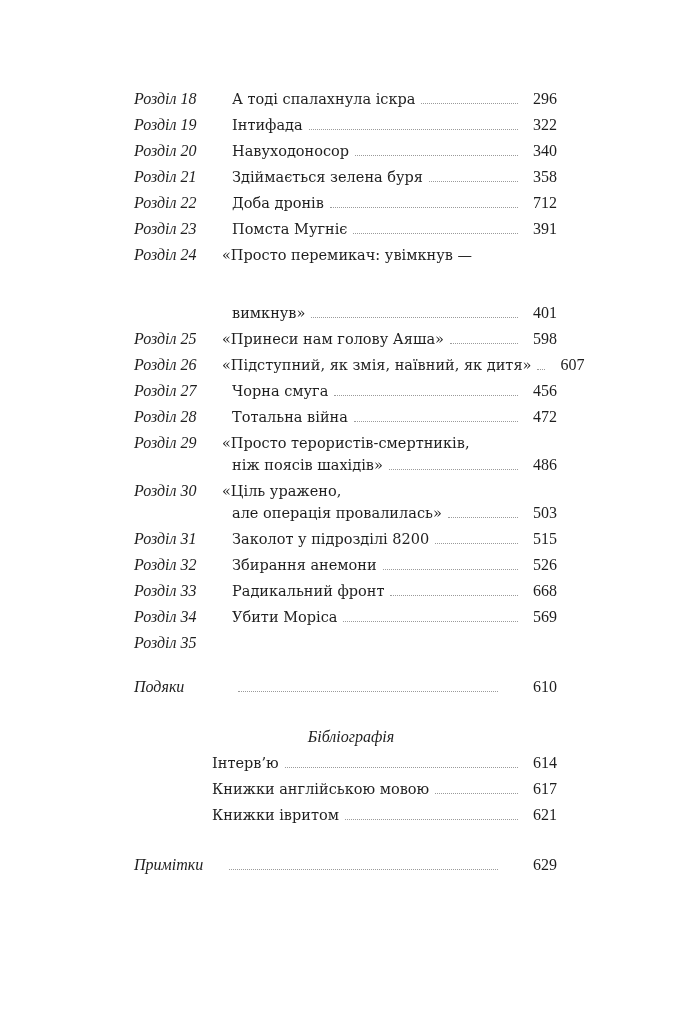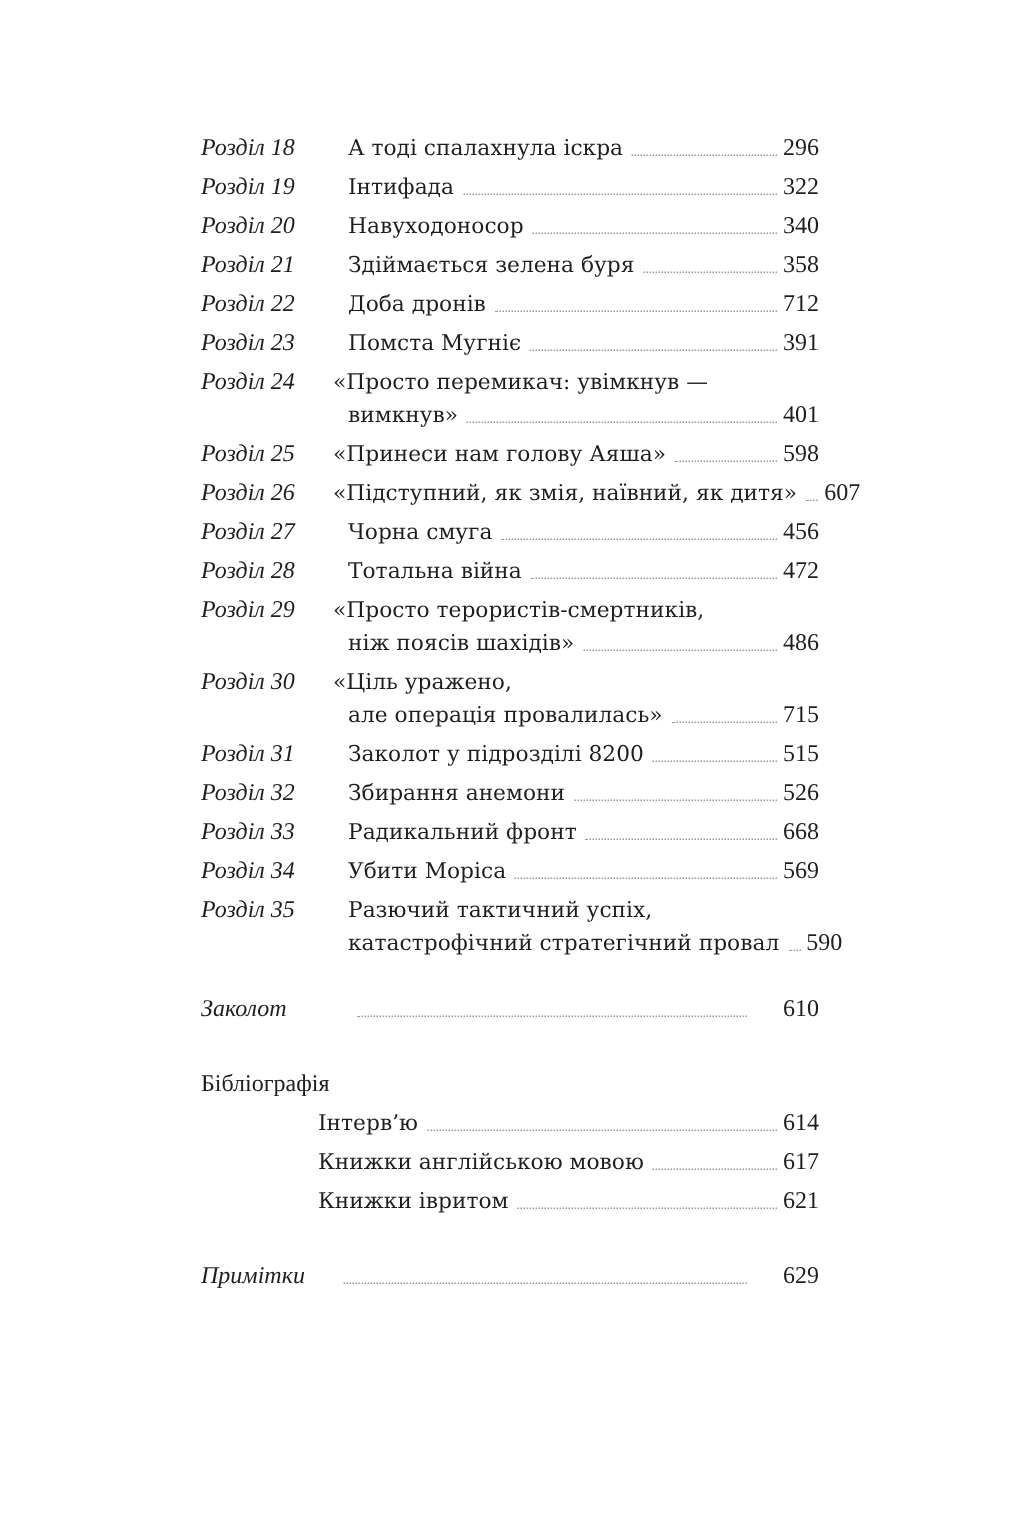--- a/index.html
+++ b/index.html
@@ -6,22 +6,22 @@
   body { width:682px; height:1024px; background:#ffffff; position:relative; overflow:hidden;
          font-family:"DejaVu Serif","Liberation Serif",serif; color:#1e1e1e; }
   .toc { position:absolute; left:134px; top:88px; width:434px; }
   .row { display:flex; align-items:flex-end; font-size:14.5px; line-height:22px; margin-bottom:4px;gap:20px; }
   .label { font-family:"Liberation Serif","DejaVu Serif",serif; font-style:italic; font-size:16px; width:78px; flex:0 0 78px; white-space:nowrap; align-self:flex-start; }
   .label.tight { width:68px; flex:0 0 68px; }
   .body { flex:1; display:flex; flex-direction:column; }
   .line { display:flex; align-items:flex-end; }
   .title { white-space:nowrap; }
   .dots { flex:1; border-bottom:1.5px dotted #9a9a9a; margin:0 4px 6px 6px; height:1px; min-width:8px; }
-  .pg { width:46px; text-align:left; flex:0 0 46px; font-family:"Liberation Serif","DejaVu Serif",serif; font-size:16px; }
-  .section-label { font-family:"Liberation Serif","DejaVu Serif",serif; font-size:16px; line-height:22px; }
+  .pg { width:46px; text-align:center; flex:0 0 46px; font-family:"Liberation Serif","DejaVu Serif",serif; font-size:16px; }
+  .section-label { font-family:"Liberation Serif","DejaVu Serif",serif; font-style:italic; font-size:16px; line-height:22px;text-align:center; }
   .bib-row { display:flex; align-items:flex-end; font-size:14.5px; line-height:22px; margin-bottom:4px; padding-left:78px; }
   .sep { height:18px; }
 </style>
 </head>
 <body>
 
 <div class="toc">
   <div id="chapters">
       <div class="row">
         <span class="label">Розділ 18</span>
@@ -83,21 +83,21 @@
           </div>
         </div>
       </div>
       <div class="row">
         <span class="label tight">Розділ 24</span>
         <div class="body">
           <div class="line">
             <span class="title">«Просто перемикач: увімкнув —</span>
           </div>
           <div class="line">
-            <span class="title" style="padding-left: 10px;">вимкнув»</span>
+            <span class="title" style="padding-left: 10px; margin-top: 36px;">вимкнув»</span>
             <span class="dots"></span>
             <span class="pg">401</span>
           </div>
         </div>
       </div>
       <div class="row">
         <span class="label tight">Розділ 25</span>
         <div class="body">
           <div class="line">
             <span class="title">«Принеси нам голову Аяша»</span>
@@ -151,21 +151,21 @@
       </div>
       <div class="row">
         <span class="label tight">Розділ 30</span>
         <div class="body">
           <div class="line">
             <span class="title">«Ціль уражено,</span>
           </div>
           <div class="line">
             <span class="title" style="padding-left: 10px;">але операція провалилась»</span>
             <span class="dots"></span>
-            <span class="pg">715</span>
+            <span class="pg">503</span>
           </div>
         </div>
       </div>
       <div class="row">
         <span class="label">Розділ 31</span>
         <div class="body">
           <div class="line">
             <span class="title">Заколот у підрозділі 8200</span>
             <span class="dots"></span>
             <span class="pg">515</span>
@@ -197,36 +197,26 @@
         <div class="body">
           <div class="line">
             <span class="title">Убити Моріса</span>
             <span class="dots"></span>
             <span class="pg">569</span>
           </div>
         </div>
       </div>
       <div class="row">
         <span class="label">Розділ 35</span>
-        <div class="body">
-          <div class="line">
-            <span class="title">Разючий тактичний успіх,</span>
-          </div>
-          <div class="line">
-            <span class="title">катастрофічний стратегічний провал</span>
-            <span class="dots"></span>
-            <span class="pg">590</span>
-          </div>
-        </div>
       </div>
     </div>
 
   <div class="sep"></div>
   <div class="row">
-    <span class="label">Заколот</span>
+    <span class="label">Подяки</span>
     <span class="dots"></span>
     <span class="pg">610</span>
   </div>
 
   <div class="sep" style="height:24px"></div>
   <div class="section-label" style="margin-bottom:4px">Бібліографія</div>
   <div id="bib">
       <div class="bib-row">
         <span class="title">Інтерв’ю</span>
         <span class="dots"></span>

